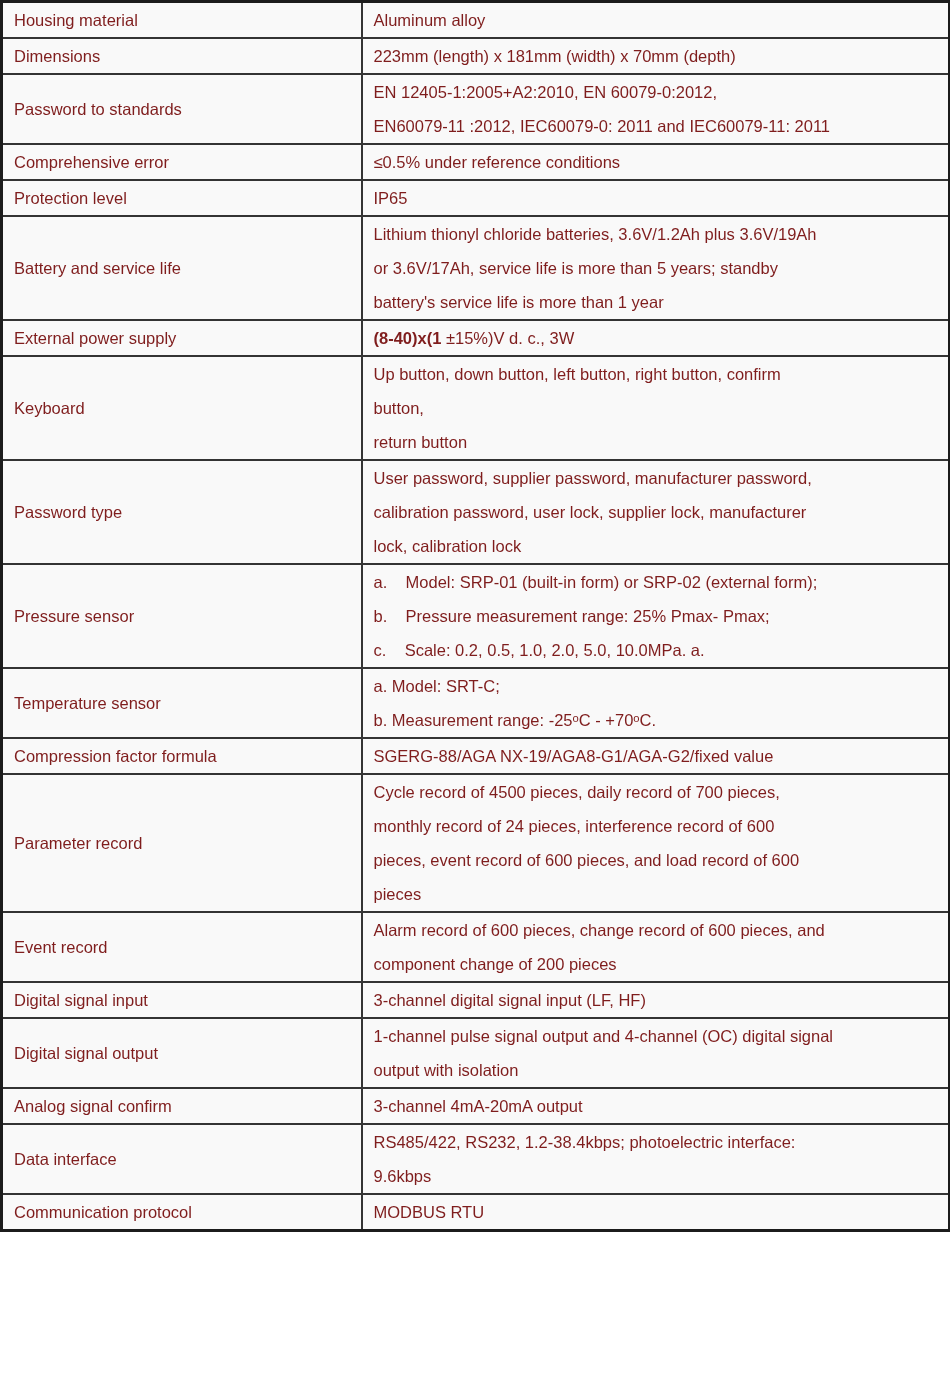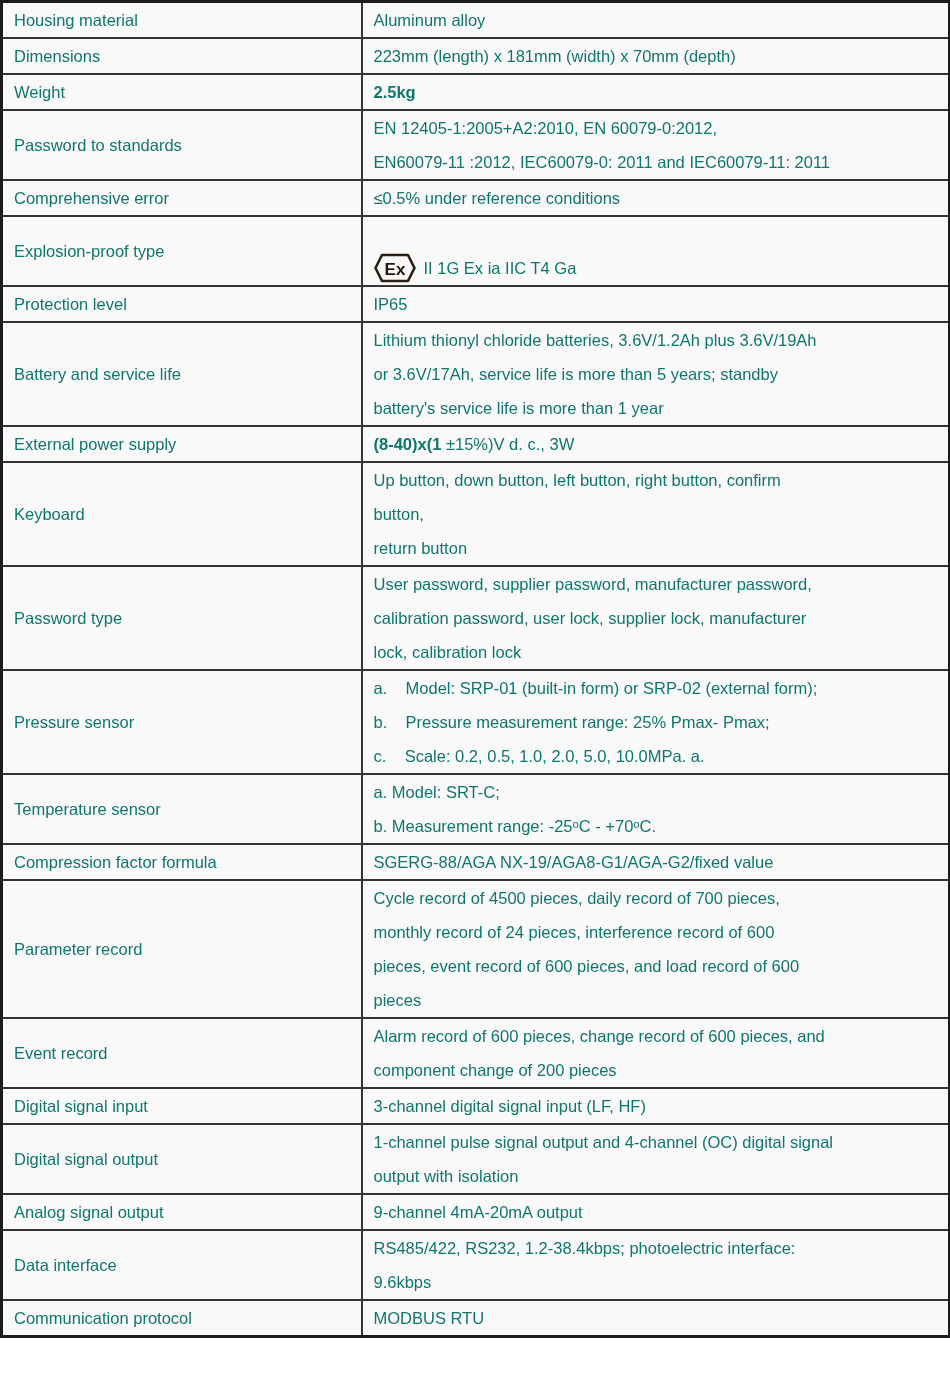--- a/index.html
+++ b/index.html
@@ -18,21 +18,21 @@
     border-collapse: collapse;
     table-layout: fixed;
     width: 948px;
     border: 3px solid #1c1c1c;
   }
   table.spec col.c-label { width: 360px; }
   table.spec col.c-value { width: 588px; }
   table.spec td {
     border: 2px solid #343434;
     background: #f9f9f9;
-    color: #0f766e;
+    color: #7f1d1d;
     font-size: 16.5px;
     line-height: 34px;
     padding: 0 10px 0 11px;
     vertical-align: middle;
     white-space: pre-line;
     overflow: hidden;
   }
   td.k { }
   td.v { }
   .bold { font-weight: bold; }
@@ -55,40 +55,27 @@
     <tbody>
       <tr>
         <td class="k">Housing material</td>
         <td class="v">Aluminum alloy</td>
       </tr>
       <tr>
         <td class="k">Dimensions</td>
         <td class="v">223mm (length) x 181mm (width) x 70mm (depth)</td>
       </tr>
       <tr>
-        <td class="k">Weight</td>
-        <td class="v"><span class="bold">2.5kg</span></td>
-      </tr>
-      <tr>
         <td class="k">Password to standards</td>
         <td class="v">EN 12405-1:2005+A2:2010, EN 60079-0:2012,
 EN60079-11 :2012, IEC60079-0: 2011 and IEC60079-11: 2011</td>
       </tr>
       <tr>
         <td class="k">Comprehensive error</td>
         <td class="v">≤0.5% under reference conditions</td>
-      </tr>
-      <tr>
-        <td class="k">Explosion-proof type</td>
-        <td class="v">
-          <span class="ex-badge"><svg width="42" height="30" viewBox="0 0 42 30">
-            <polygon points="8,2 34,2 40.5,15 34,28 8,28 1.5,15" fill="none" stroke="#2a1f12" stroke-width="2.6" stroke-linejoin="round"></polygon>
-            <text x="21" y="21.5" text-anchor="middle" font-size="17" font-weight="bold" fill="#20180c" font-family="Liberation Sans, DejaVu Sans, sans-serif">Ex</text>
-          </svg></span><span>II 1G Ex ia IIC T4 Ga</span>
-        </td>
       </tr>
       <tr>
         <td class="k">Protection level</td>
         <td class="v">IP65</td>
       </tr>
       <tr>
         <td class="k">Battery and service life</td>
         <td class="v">Lithium thionyl chloride batteries, 3.6V/1.2Ah plus 3.6V/19Ah
 or 3.6V/17Ah, service life is more than 5 years; standby
 battery's service life is more than 1 year</td>
@@ -139,22 +126,22 @@
       <tr>
         <td class="k">Digital signal input</td>
         <td class="v">3-channel digital signal input (LF, HF)</td>
       </tr>
       <tr>
         <td class="k">Digital signal output</td>
         <td class="v">1-channel pulse signal output and 4-channel (OC) digital signal
 output with isolation</td>
       </tr>
       <tr>
-        <td class="k">Analog signal output</td>
-        <td class="v">9-channel 4mA-20mA output</td>
+        <td class="k">Analog signal confirm</td>
+        <td class="v">3-channel 4mA-20mA output</td>
       </tr>
       <tr>
         <td class="k">Data interface</td>
         <td class="v">RS485/422, RS232, 1.2-38.4kbps; photoelectric interface:
 9.6kbps</td>
       </tr>
       <tr>
         <td class="k">Communication protocol</td>
         <td class="v">MODBUS RTU</td>
       </tr>

